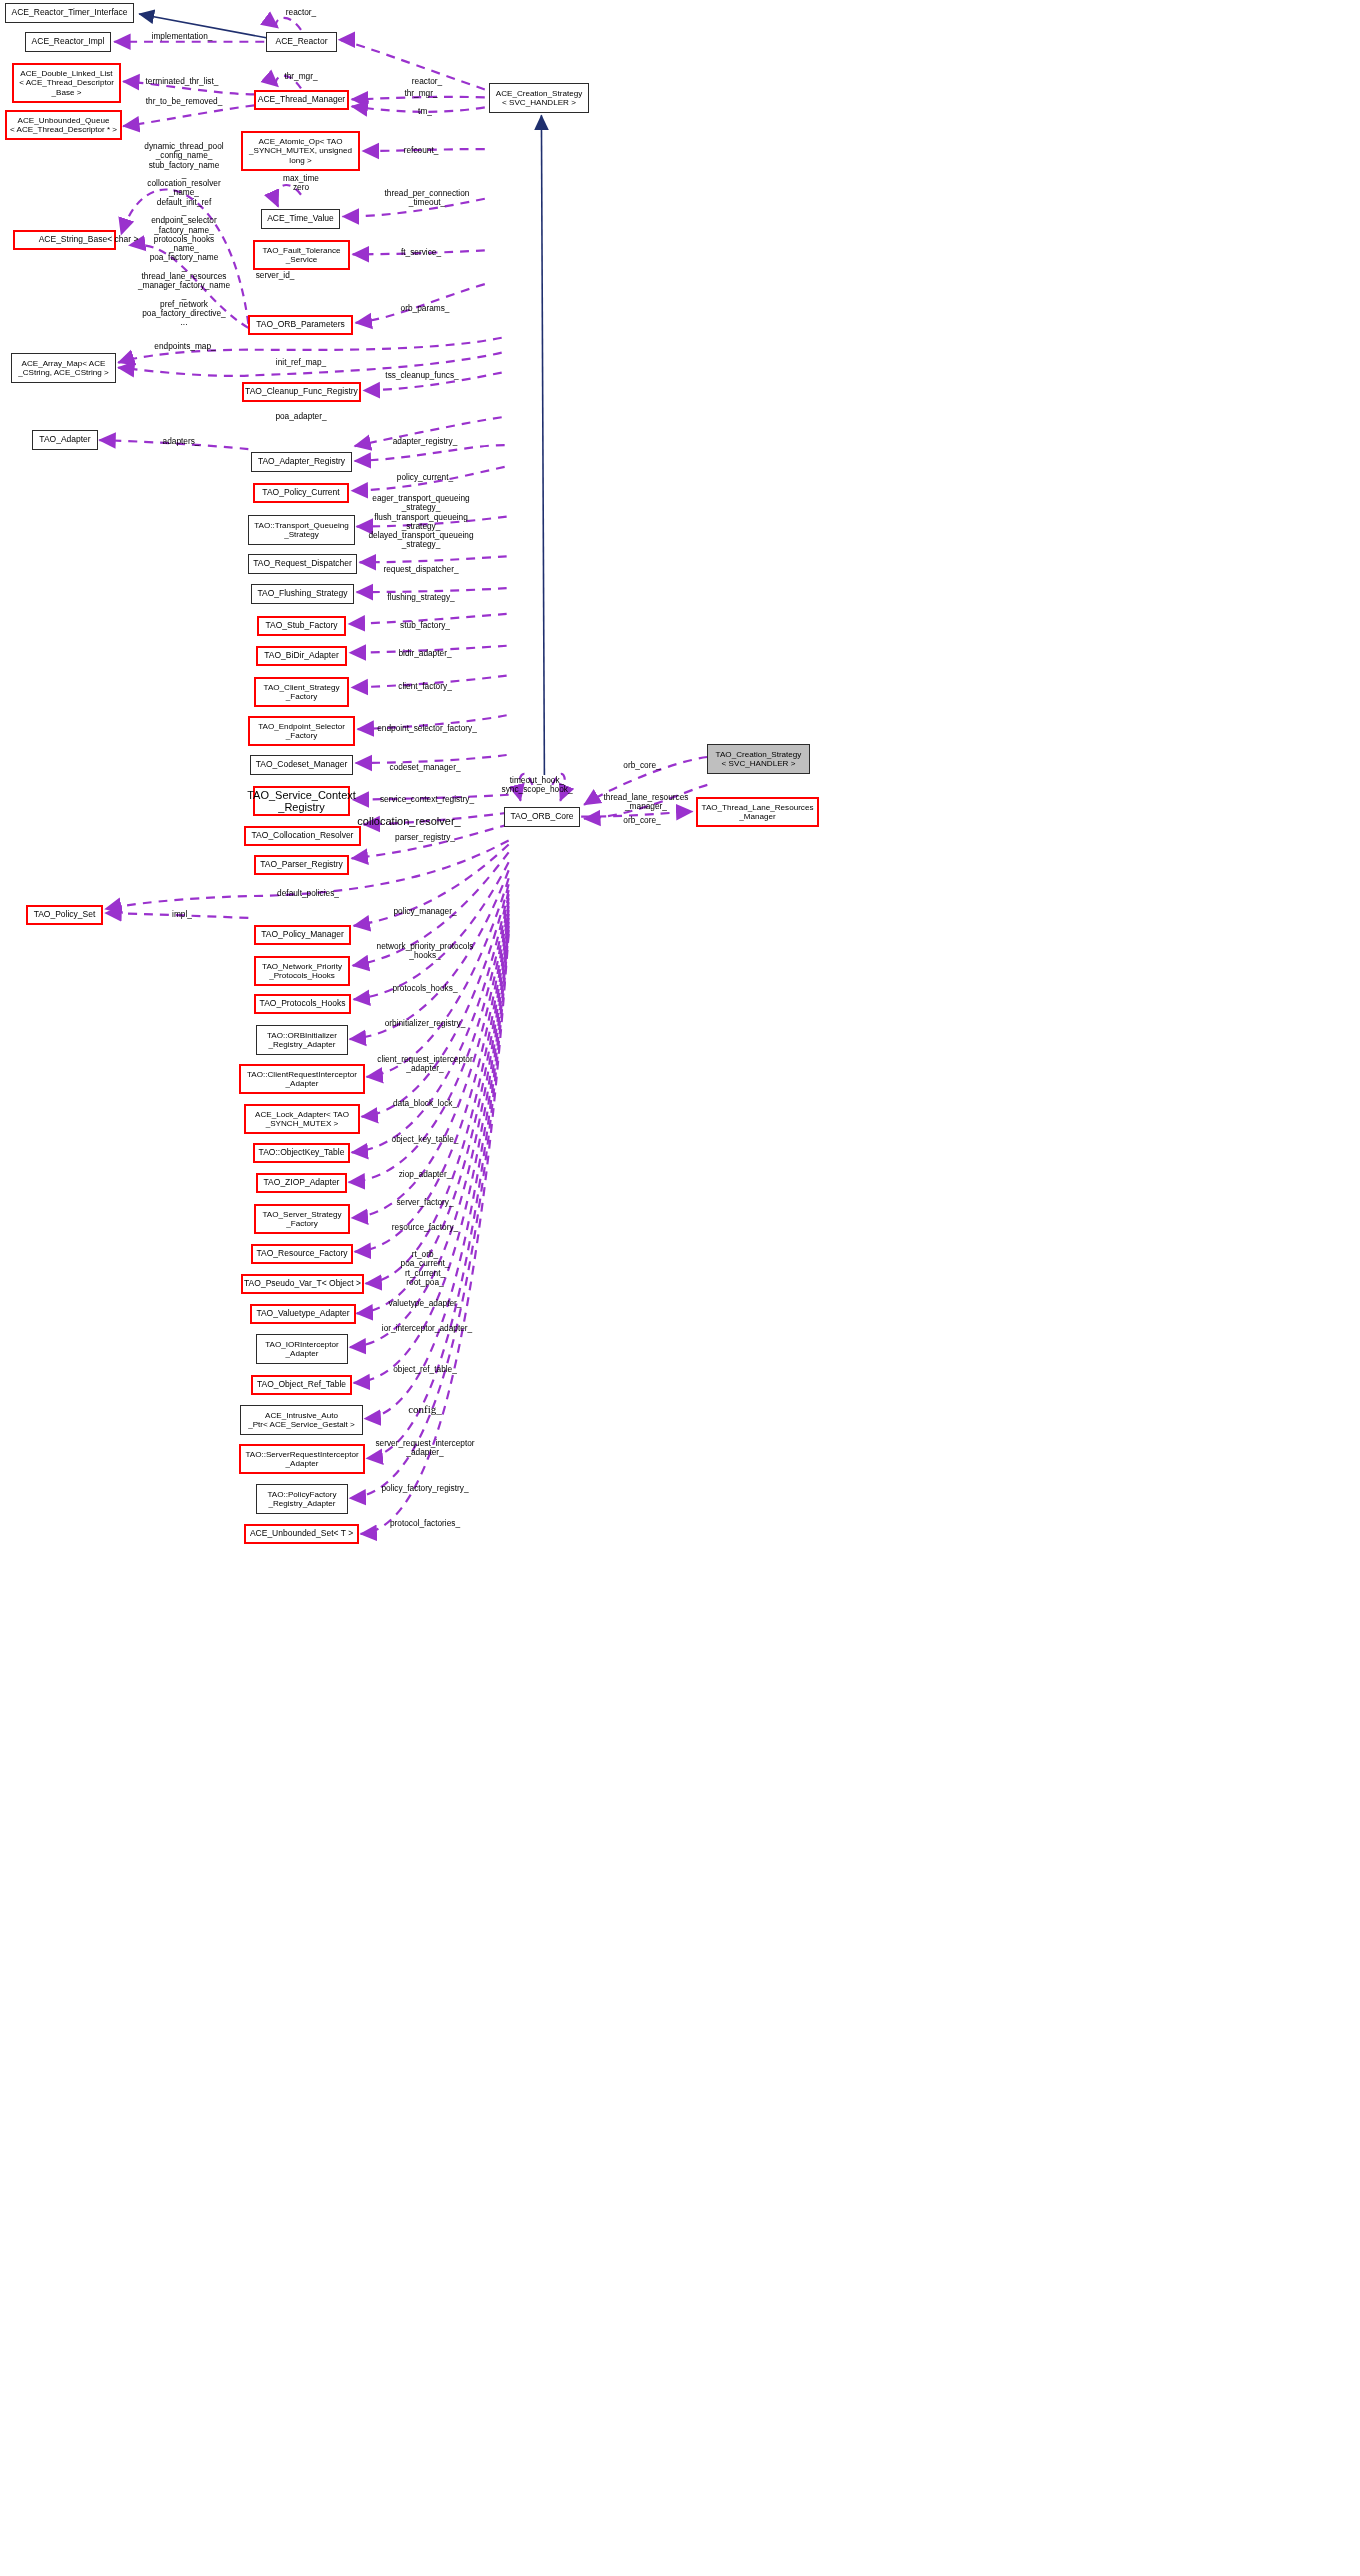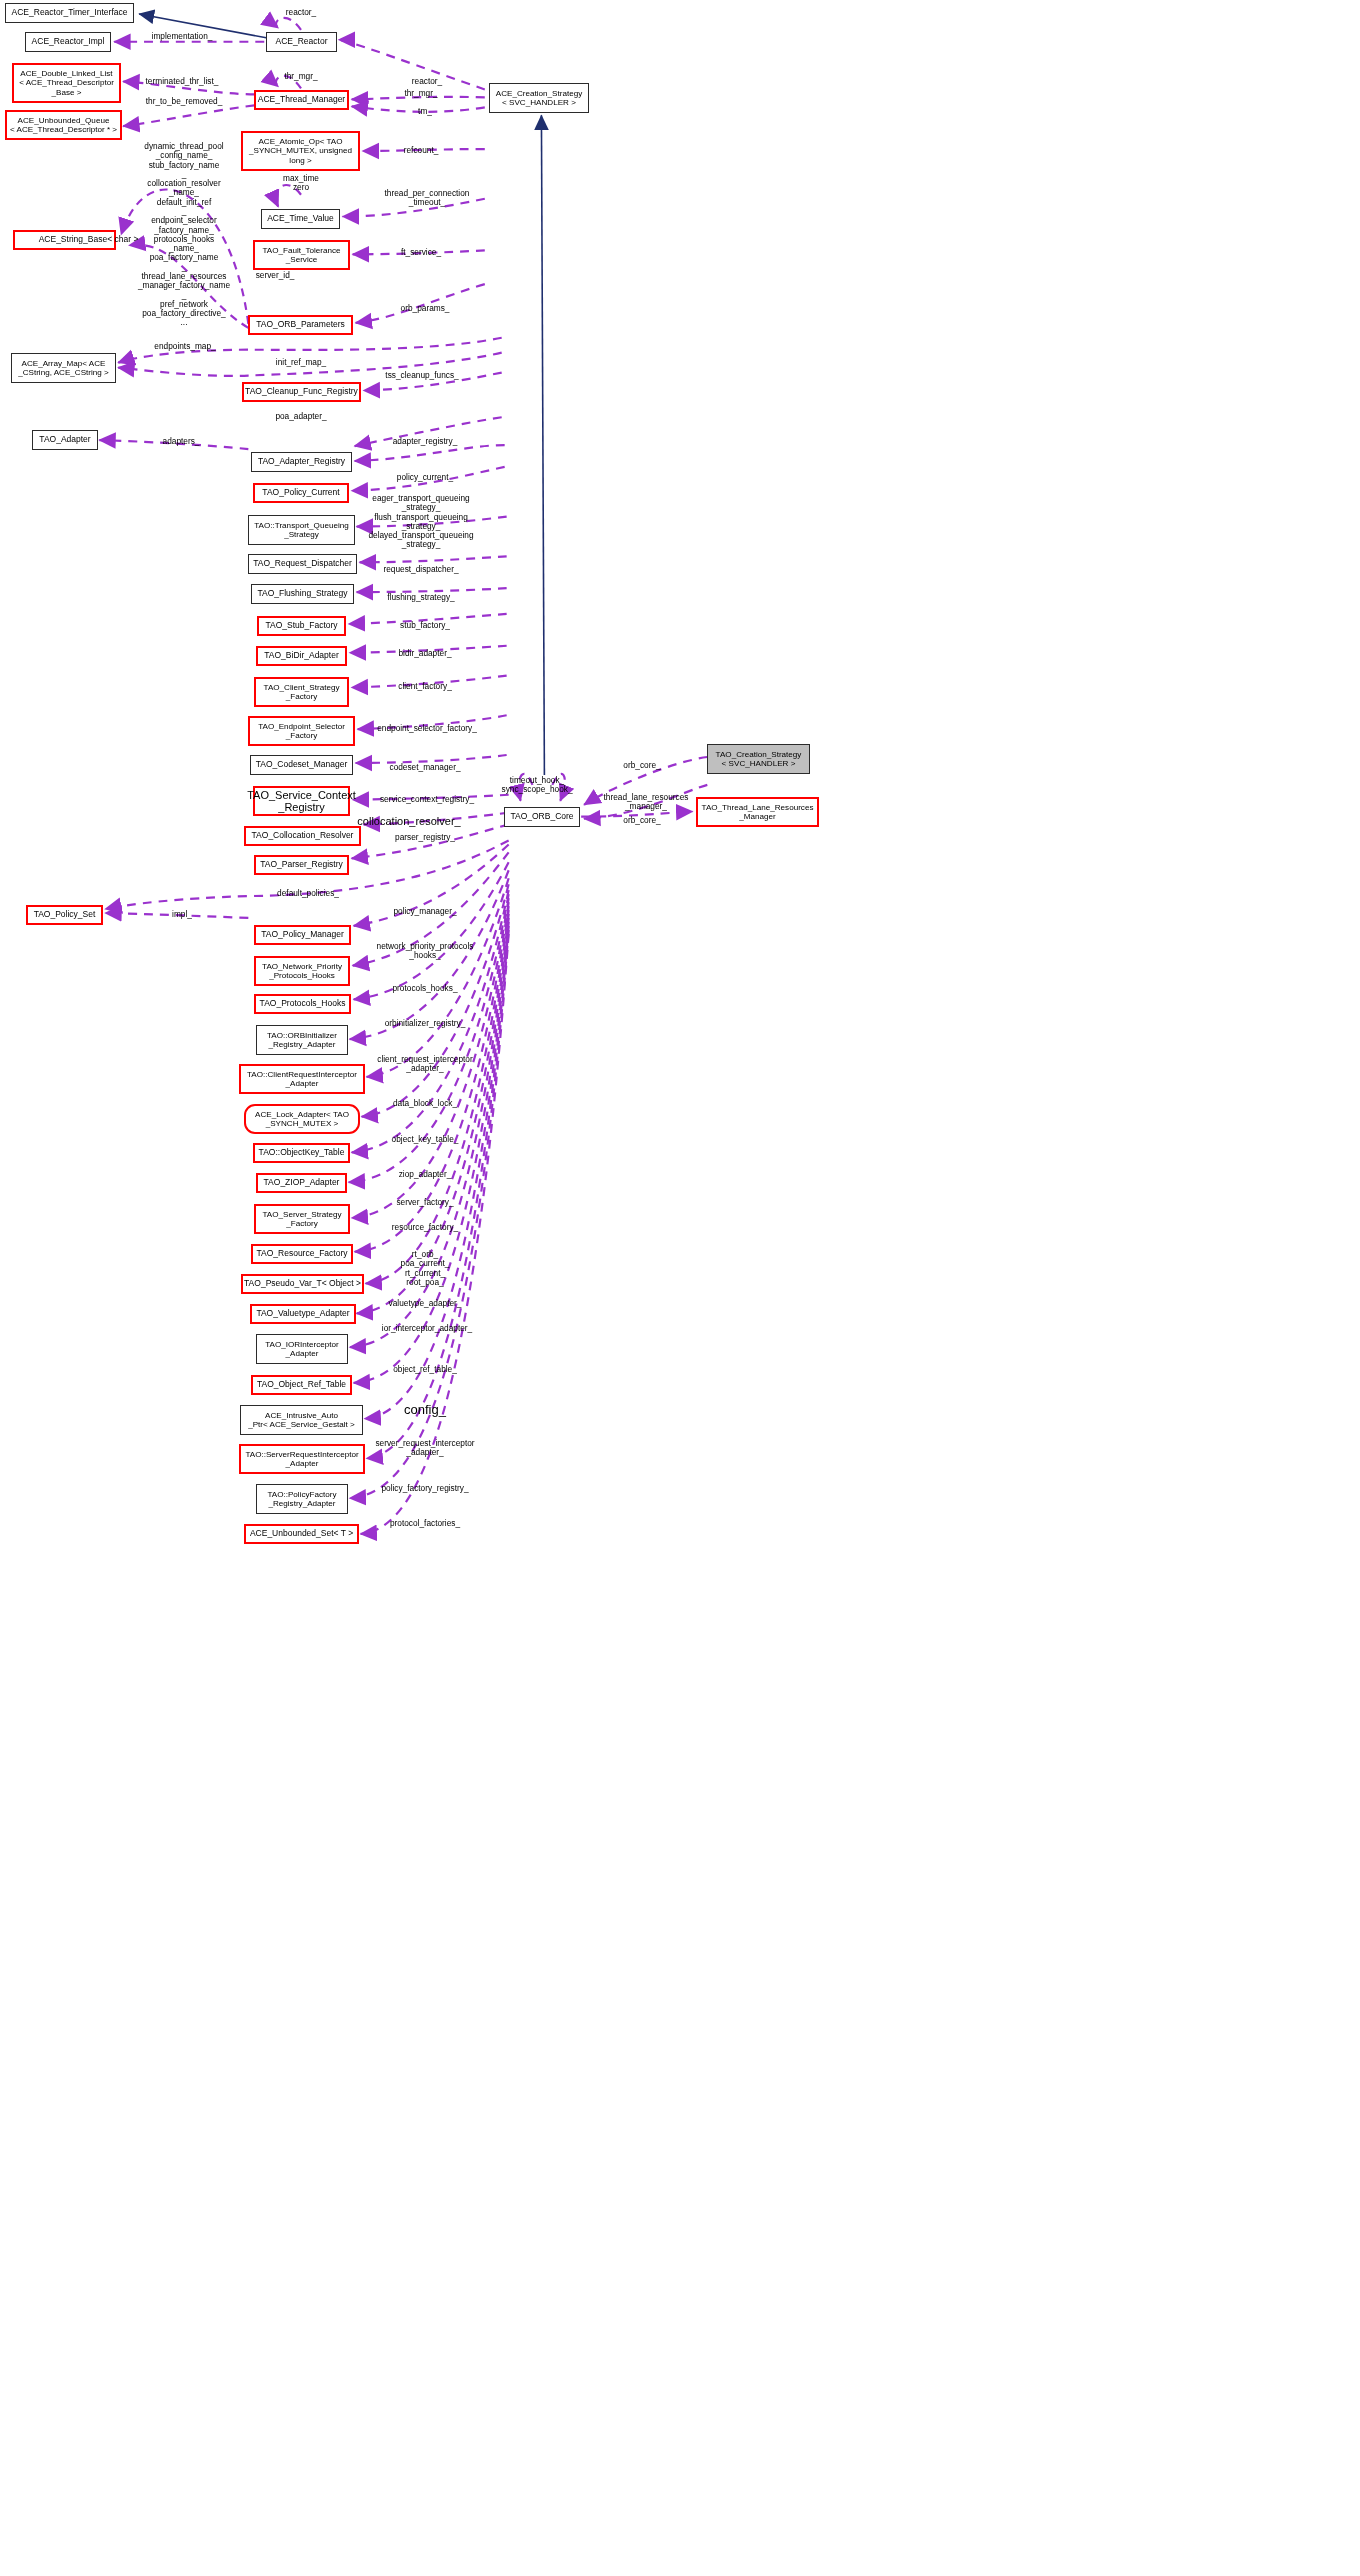--- a/index.html
+++ b/index.html
@@ -138,21 +138,21 @@
       <div class="node red" style="left: 254px; top: 855px; width: 95px; height: 20px; font-size: 8.5px;">TAO_Parser_Registry</div>
       <div class="node red" style="left: 26px; top: 905px; width: 77px; height: 20px; font-size: 8.5px;">TAO_Policy_Set</div>
       <div class="node red" style="left: 254px; top: 925px; width: 97px; height: 20px; font-size: 8.5px;">TAO_Policy_Manager</div>
       <div class="node red" style="left: 254px; top: 956px; width: 96px; height: 30px; font-size: 8.1px;">TAO_Network_Priority
 _Protocols_Hooks</div>
       <div class="node red" style="left: 254px; top: 994px; width: 97px; height: 20px; font-size: 8.5px;">TAO_Protocols_Hooks</div>
       <div class="node black" style="left: 256px; top: 1025px; width: 92px; height: 30px; font-size: 8.1px;">TAO::ORBInitializer
 _Registry_Adapter</div>
       <div class="node red" style="left: 239px; top: 1064px; width: 126px; height: 30px; font-size: 8.1px;">TAO::ClientRequestInterceptor
 _Adapter</div>
-      <div class="node red" style="left: 244px; top: 1104px; width: 116px; height: 30px; font-size: 8.1px; border-radius: 11px;">ACE_Lock_Adapter&lt; TAO
+      <div class="node red" style="left: 244px; top: 1104px; width: 116px; height: 30px; font-size: 8.1px;">ACE_Lock_Adapter&lt; TAO
 _SYNCH_MUTEX &gt;</div>
       <div class="node red" style="left: 253px; top: 1143px; width: 97px; height: 20px; font-size: 8.5px;">TAO::ObjectKey_Table</div>
       <div class="node red" style="left: 256px; top: 1173px; width: 91px; height: 20px; font-size: 8.5px;">TAO_ZIOP_Adapter</div>
       <div class="node red" style="left: 254px; top: 1204px; width: 96px; height: 30px; font-size: 8.1px;">TAO_Server_Strategy
 _Factory</div>
       <div class="node red" style="left: 251px; top: 1244px; width: 102px; height: 20px; font-size: 8.5px;">TAO_Resource_Factory</div>
       <div class="node red" style="left: 241px; top: 1274px; width: 123px; height: 20px; font-size: 8.5px;">TAO_Pseudo_Var_T&lt; Object &gt;</div>
       <div class="node red" style="left: 250px; top: 1304px; width: 106px; height: 20px; font-size: 8.5px;">TAO_Valuetype_Adapter</div>
       <div class="node black" style="left: 256px; top: 1334px; width: 92px; height: 30px; font-size: 8.1px;">TAO_IORInterceptor
 _Adapter</div>
@@ -246,21 +246,21 @@
       <div class="edgelabel" style="left: 425px; top: 1170px; font-size: 8.3px;">ziop_adapter_</div>
       <div class="edgelabel" style="left: 425px; top: 1198px; font-size: 8.3px;">server_factory_</div>
       <div class="edgelabel" style="left: 425px; top: 1223px; font-size: 8.3px;">resource_factory_</div>
       <div class="edgelabel" style="left: 425px; top: 1250px; font-size: 8.3px;">rt_orb_
 poa_current_
 rt_current_
 root_poa_</div>
       <div class="edgelabel" style="left: 425px; top: 1299px; font-size: 8.3px;">valuetype_adapter_</div>
       <div class="edgelabel" style="left: 427px; top: 1324px; font-size: 8.3px;">ior_interceptor_adapter_</div>
       <div class="edgelabel" style="left: 425px; top: 1365px; font-size: 8.3px;">object_ref_table_</div>
-      <div class="edgelabel" style="left: 425px; top: 1403px; font-size: 13px;">config_</div>
+      <div class="edgelabel" style="left: 425px; top: 1403px; font-size: 11px; font-family: Liberation Serif, serif;">config_</div>
       <div class="edgelabel" style="left: 425px; top: 1439px; font-size: 8.3px;">server_request_interceptor
 _adapter_</div>
       <div class="edgelabel" style="left: 425px; top: 1484px; font-size: 8.3px;">policy_factory_registry_</div>
       <div class="edgelabel" style="left: 425px; top: 1519px; font-size: 8.3px;">protocol_factories_</div>
       <div class="edgelabel" style="left: 537px; top: 776px; font-size: 8.3px;">timeout_hook_
 sync_scope_hook_</div>
       <div class="edgelabel" style="left: 642px; top: 761px; font-size: 8.3px;">orb_core_</div>
       <div class="edgelabel" style="left: 646px; top: 793px; font-size: 8.3px;">thread_lane_resources
 _manager_</div>
       <div class="edgelabel" style="left: 642px; top: 816px; font-size: 8.3px;">orb_core_</div>

